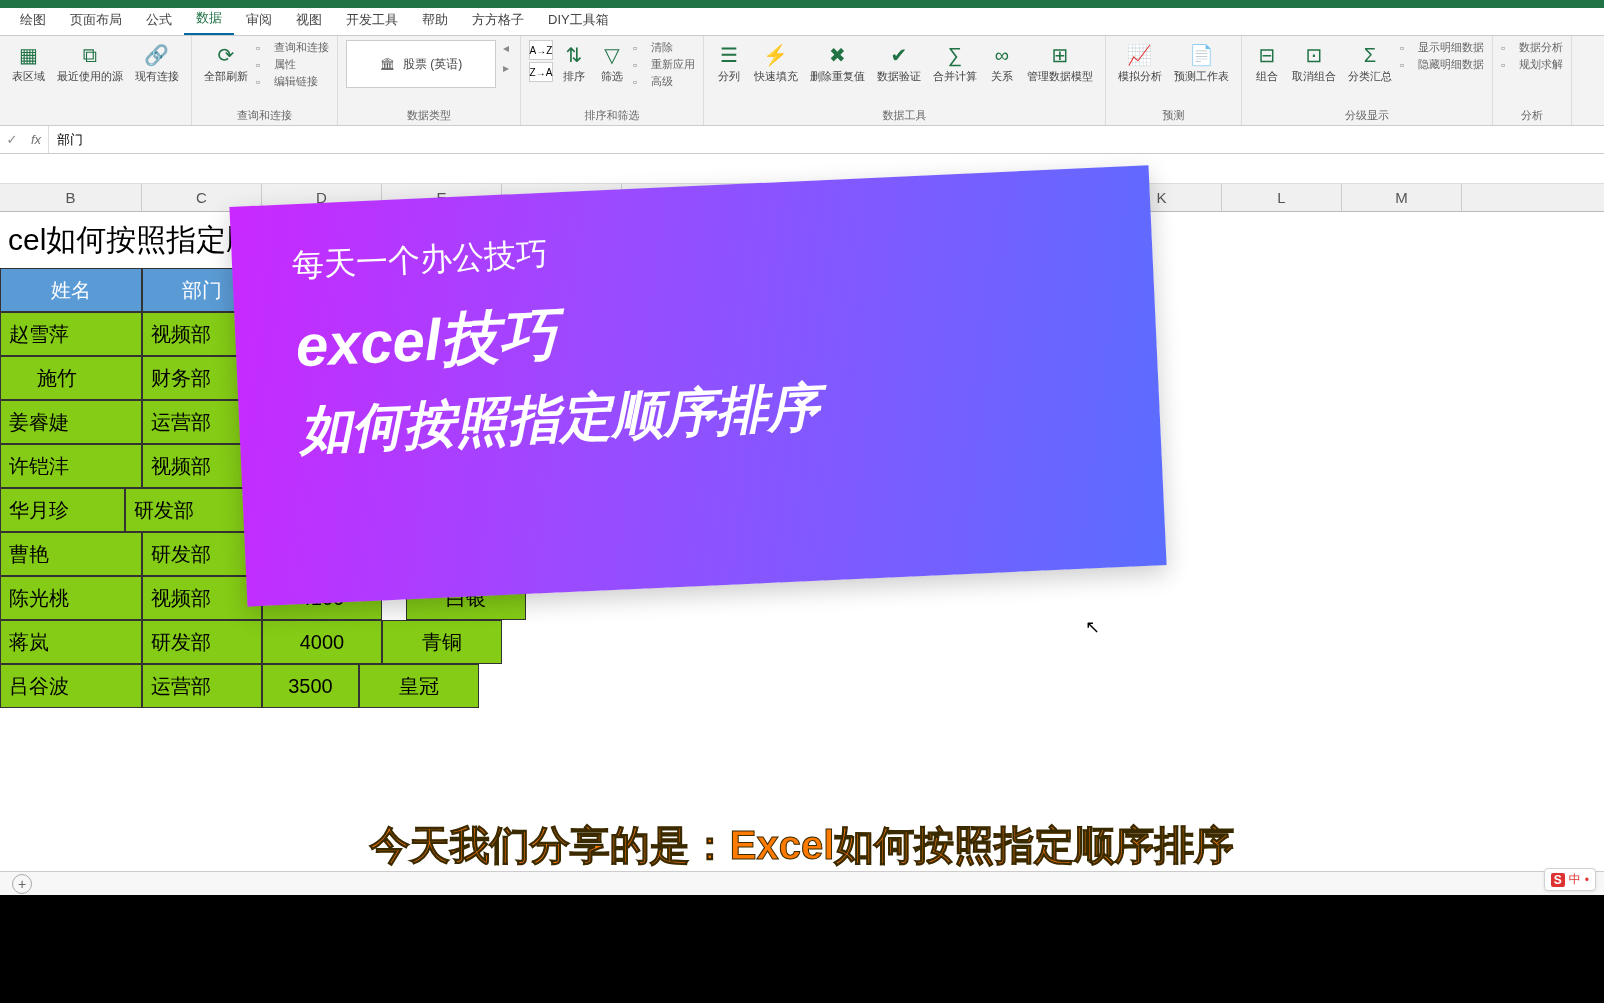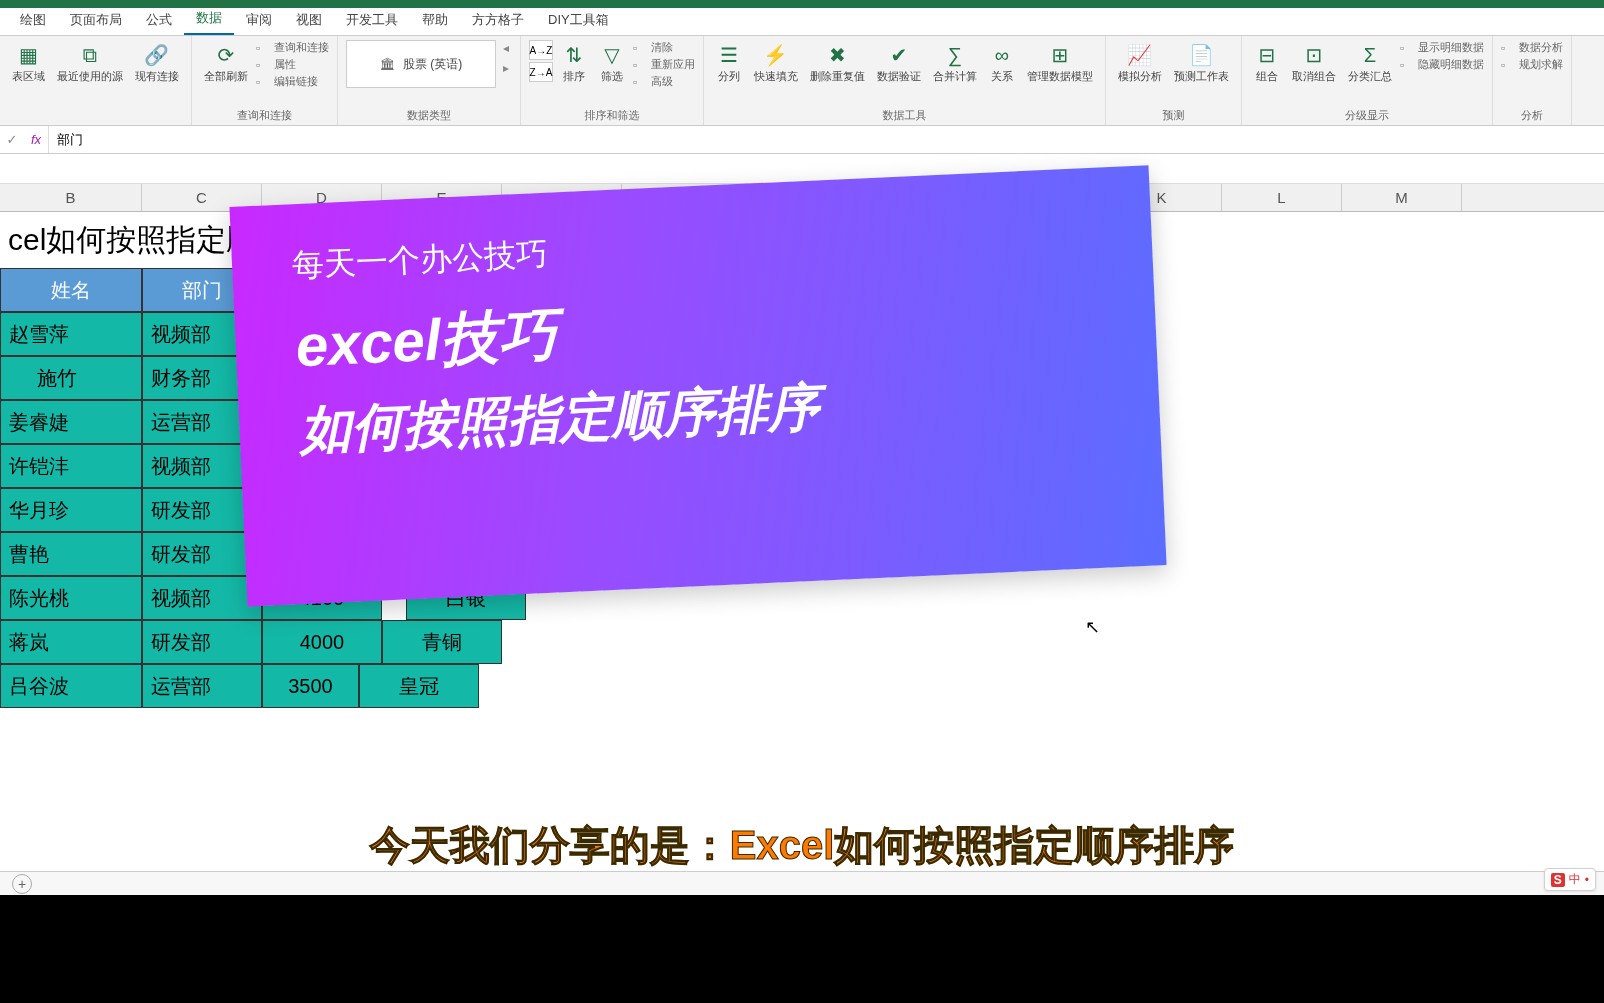--- a/index.html
+++ b/index.html
@@ -22,34 +22,34 @@
   .mini-item { display: flex; align-items: center; gap: 4px; cursor: pointer; }
   .mini-item .mi { width: 14px; height: 14px; font-size: 12px; color: #888; }
   .stock-box { width: 150px; height: 48px; border: 1px solid #ccc; background: #fff; display: flex; align-items: center; justify-content: center; gap: 8px; font-size: 12px; color: #444; }
   .sort-btns { display: flex; flex-direction: column; gap: 2px; }
   .sort-btn { width: 24px; height: 20px; border: 1px solid #ccc; background: #fff; font-size: 10px; display: flex; align-items: center; justify-content: center; cursor: pointer; }
   .nav-arrows { display:flex; flex-direction:column; gap:4px; justify-content:center; }
   .nav-arrow { width:12px; height:16px; font-size:12px; color:#888; cursor:pointer; display:flex; align-items:center; justify-content:center; }
 
   .formula-bar { display: flex; height: 28px; border-bottom: 1px solid #ccc; align-items: center; font-size: 13px; }
   .fb-btn { width: 24px; text-align: center; color: #888; cursor: pointer; }
-  .fb-fx { width: 24px; font-style: italic; color: #a21caf; text-align: center; }
+  .fb-fx { width: 24px; font-style: italic; color: #737373; text-align: center; }
   .fb-input { flex: 1; padding-left: 8px; border-left: 1px solid #ddd; height: 100%; display: flex; align-items: center; }
 
   .spacer-row { height: 30px; border-bottom: 1px solid #ddd; }
 
   .sheet { position: relative; }
   .col-headers { display: flex; height: 28px; background: #f0f0f0; border-bottom: 1px solid #bbb; font-size: 15px; color: #555; }
   .col-h { border-right: 1px solid #ccc; display: flex; align-items: center; justify-content: center; }
 
   .grid-area { position: relative; }
   .row { display: flex; height: 44px; }
   .cell { border-right: 1px solid #d4d4d4; border-bottom: 1px solid #d4d4d4; display: flex; align-items: center; padding: 0 8px; font-size: 20px; }
   .cell.hdr { background: #5b9bd5; color: #fff; font-weight: 500; justify-content: center; border: 1px solid #333; }
-  .cell.data { border: 1px solid #333; background: #14b8a6; }
+  .cell.data { border: 1px solid #333; background: #84cc16; }
   .cell.data.center { justify-content: center; }
   .cell.blank { background: #fff; }
 
   .title-cell { font-size: 30px; font-weight: 500; padding: 8px; height: 56px; display: flex; align-items: center; }
 
   .overlay-card { position: absolute; left: 238px; top: 186px; width: 920px; height: 400px; transform: rotate(-2.6deg); background: linear-gradient(100deg, #c928ff 0%, #9a4bff 40%, #5b6dff 100%); color: #fff; padding: 40px 60px; box-shadow: 0 8px 24px rgba(0,0,0,0.2); }
   .overlay-card .l1 { font-size: 32px; margin-bottom: 20px; }
   .overlay-card .l2 { font-size: 58px; font-style: italic; font-weight: 600; margin-bottom: 10px; }
   .overlay-card .l3 { font-size: 52px; font-style: italic; font-weight: 600; }
 
@@ -311,21 +311,21 @@
           <div class="cell blank" style="width: 120px;"></div>
           <div class="cell blank" style="width: 120px;"></div>
         </div>
         <div class="row">
           <div class="cell data" style="width: 142px;">许铠沣</div>
           <div class="cell data" style="width: 120px;">视频部</div>
           <div class="cell blank" style="width: 120px;"></div>
           <div class="cell blank" style="width: 120px;"></div>
         </div>
         <div class="row">
-          <div class="cell data" style="width: 142px;">华月珍</div>
+          <div class="cell data" style="width: 125px;">华月珍</div>
           <div class="cell data" style="width: 120px;">研发部</div>
           <div class="cell blank" style="width: 120px;"></div>
           <div class="cell blank" style="width: 120px;"></div>
         </div>
         <div class="row">
           <div class="cell data" style="width: 142px;">曹艳</div>
           <div class="cell data" style="width: 120px;">研发部</div>
           <div class="cell blank" style="width: 120px;"></div>
           <div class="cell blank" style="width: 120px;"></div>
         </div>

